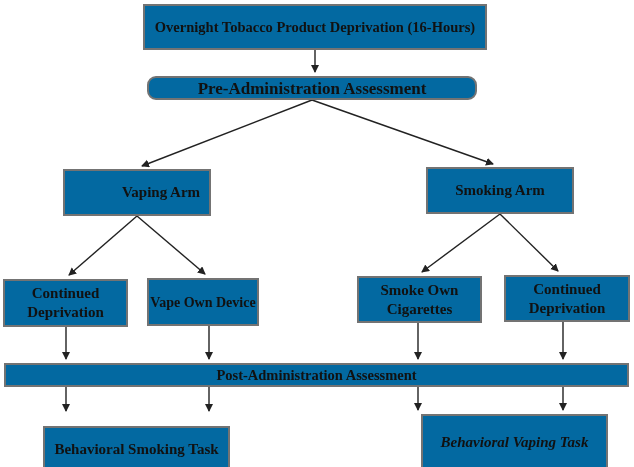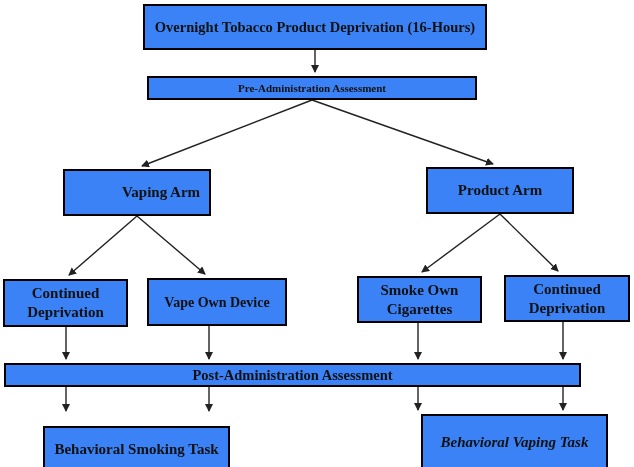--- a/index.html
+++ b/index.html
@@ -19,42 +19,42 @@
     position: absolute;
     left: 0;
     top: 0;
     width: 634px;
     height: 467px;
     pointer-events: none;
   }
   .node {
     position: absolute;
     box-sizing: border-box;
-    background: #3b82f6;
-    border: 2px solid #000000;
+    background: #0369a1;
+    border: 2px solid #737373;
     color: #111111;
     font-weight: bold;
     display: flex;
     align-items: center;
     justify-content: center;
     text-align: center;
     font-size: 15px;
     line-height: 19px;
   }
   .nowrap { white-space: nowrap; }
   
   .n-deprivation   { left: 143px; top: 4px;   width: 344px; height: 46px; font-size: 14.5px; }
-  .n-pre           { left: 147px; top: 76px;  width: 330px; height: 24px; font-size: 11px; }
+  .n-pre           { left: 147px; top: 76px;  width: 330px; height: 24px; font-size: 17px; border-radius: 9px; }
   .n-vaping-arm    { left: 63px;  top: 169px; width: 148px; height: 47px; padding-left: 48px; }
   .n-smoking-arm   { left: 426px; top: 167px; width: 148px; height: 47px; }
   .n-cont-dep-l    { left: 3px;   top: 279px; width: 125px; height: 48px; padding: 0 8px; }
-  .n-vape-own      { left: 147px; top: 278px; width: 140px; height: 48px; font-size: 14px; }
+  .n-vape-own      { left: 147px; top: 278px; width: 112px; height: 48px; font-size: 14px; }
   .n-smoke-own     { left: 357px; top: 276px; width: 125px; height: 47px; padding: 0 0; }
   .n-cont-dep-r    { left: 504px; top: 275px; width: 126px; height: 47px; padding: 0 8px; }
-  .n-post          { left: 4px;   top: 363px; width: 577px; height: 24px; font-size: 14.5px; }
+  .n-post          { left: 4px;   top: 363px; width: 625px; height: 24px; font-size: 14.5px; }
   .n-beh-smoking   { left: 43px;  top: 415px; width: 187px; height: 47px; margin-top: 11px; }
   .n-beh-vaping    { left: 421px; top: 414px; width: 187px; height: 56px; font-style: italic; }
 </style>
 </head>
 <body>
 
 <div class="canvas">
 
   <svg class="edges-layer" width="634" height="467" viewBox="0 0 634 467" xmlns="http://www.w3.org/2000/svg">
     <defs>
@@ -86,21 +86,21 @@
       <line x1="563" y1="387" x2="563" y2="410" marker-end="url(#arrow)"></line>
     </g>
   </svg>
 
   <div class="node n-deprivation nowrap">Overnight Tobacco Product Deprivation (16-Hours)</div>
 
   <div class="node n-pre nowrap">Pre-Administration Assessment</div>
 
   <div class="node n-vaping-arm nowrap">Vaping Arm</div>
 
-  <div class="node n-smoking-arm nowrap">Product Arm</div>
+  <div class="node n-smoking-arm nowrap">Smoking Arm</div>
 
   <div class="node n-cont-dep-l">Continued Deprivation</div>
 
   <div class="node n-vape-own nowrap">Vape Own Device</div>
 
   <div class="node n-smoke-own">Smoke Own Cigarettes</div>
 
   <div class="node n-cont-dep-r">Continued Deprivation</div>
 
   <div class="node n-post nowrap">Post-Administration Assessment</div>

